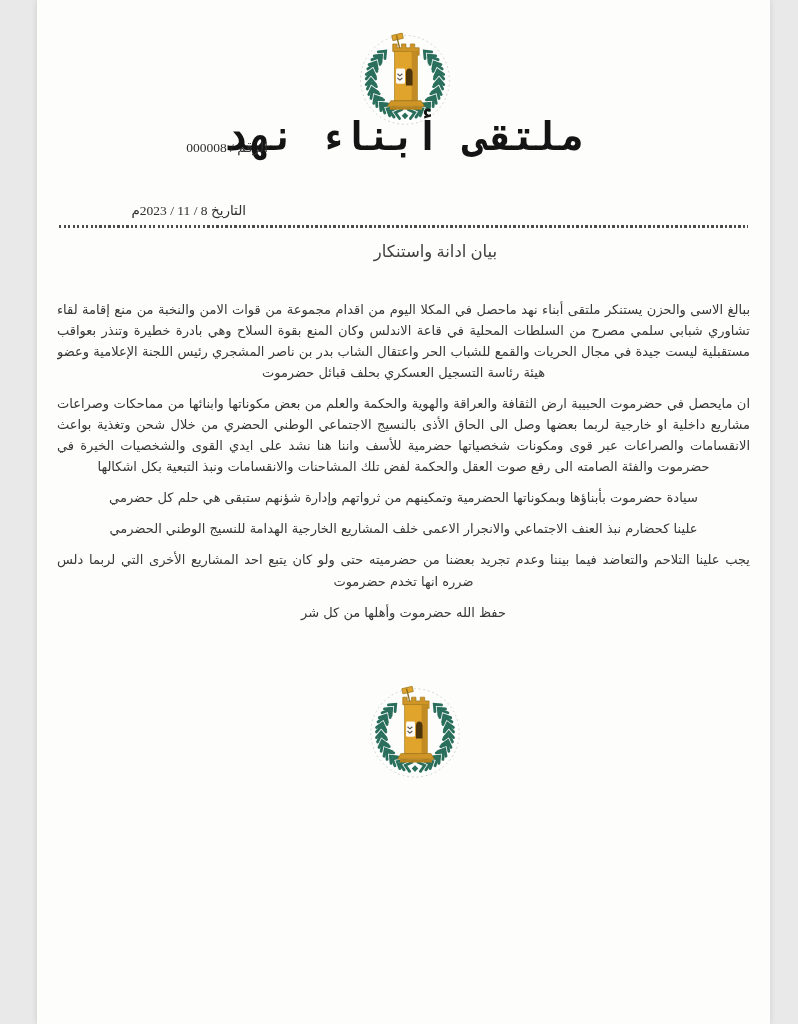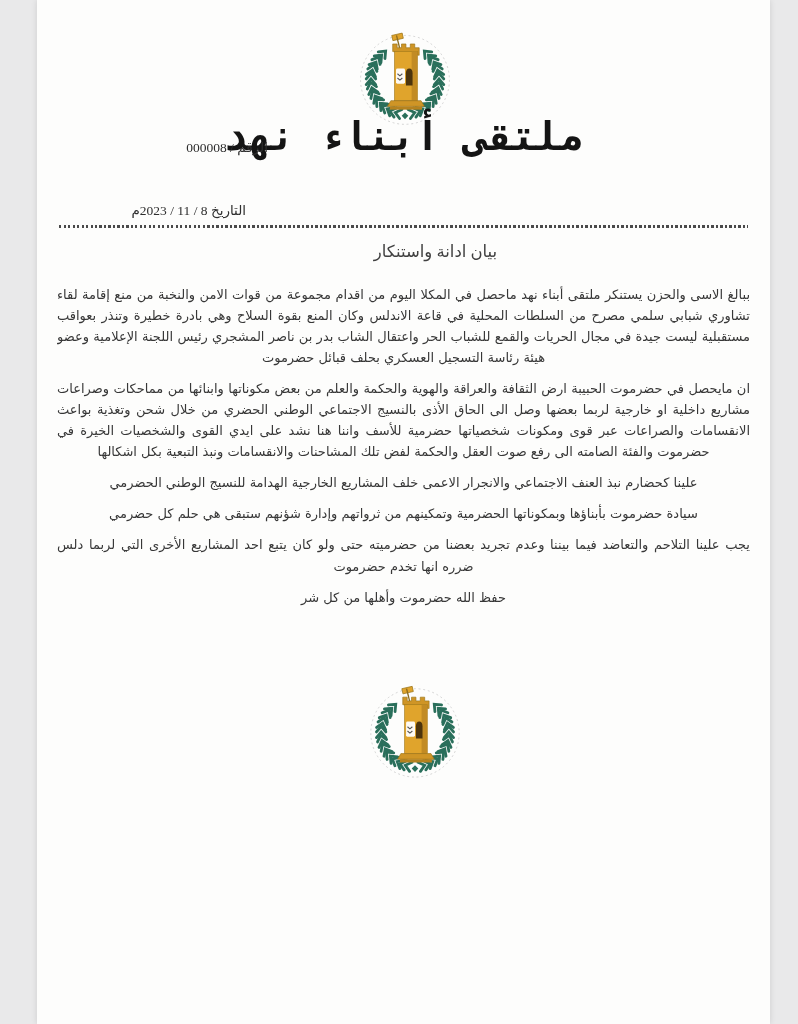--- a/index.html
+++ b/index.html
@@ -38,21 +38,21 @@
     background:repeating-linear-gradient(90deg,#4a4a4a 0 2px,transparent 2px 4.5px);
   }
   .doc-title{
     position:absolute;left:0;top:242px;width:100%;
     text-align:center;direction:rtl;
     font-size:16.5px;color:#404040;
     font-family:"Liberation Serif","DejaVu Sans",serif;
     padding-left:32px;
   }
   .body-text{
-    position:absolute;left:20px;top:284px;width:693px;max-height:392px;
+    position:absolute;left:20px;top:299px;width:693px;max-height:392px;
     overflow:hidden;direction:rtl;color:#373737;
   }
   .para{
     margin:0 0 10px;
     font-size:13px;line-height:1.62;
     text-align:justify;text-align-last:center;
     font-family:"DejaVu Sans",sans-serif;
   }
   svg{display:block;}
 </style>
@@ -118,22 +118,22 @@
 
     <div class="meta date" dir="rtl">التاريخ 8 / 11 / 2023م</div>
 
     <div class="separator"></div>
 
     <div class="doc-title" dir="rtl">بيان ادانة واستنكار</div>
 
     <div class="body-text">
       <p class="para">ببالغ الاسى والحزن يستنكر ملتقى أبناء نهد ماحصل في المكلا اليوم من اقدام مجموعة من قوات الامن والنخبة من منع إقامة لقاء تشاوري شبابي سلمي مصرح من السلطات المحلية في قاعة الاندلس وكان المنع بقوة السلاح وهي بادرة خطيرة وتنذر بعواقب مستقبلية ليست جيدة في مجال الحريات والقمع للشباب الحر واعتقال الشاب بدر بن ناصر المشجري رئيس اللجنة الإعلامية وعضو هيئة رئاسة التسجيل العسكري بحلف قبائل حضرموت</p>
       <p class="para">ان مايحصل في حضرموت الحبيبة ارض الثقافة والعراقة والهوية والحكمة والعلم من بعض مكوناتها وابنائها من مماحكات وصراعات مشاريع داخلية او خارجية لربما بعضها وصل الى الحاق الأذى بالنسيج الاجتماعي الوطني الحضري من خلال شحن وتغذية بواعث الانقسامات والصراعات عبر قوى ومكونات شخصياتها حضرمية للأسف واننا هنا نشد على ايدي القوى والشخصيات الخيرة في حضرموت والفئة الصامته الى رفع صوت العقل والحكمة لفض تلك المشاحنات والانقسامات ونبذ التبعية بكل اشكالها</p>
+      <p class="para">سيادة حضرموت بأبناؤها وبمكوناتها الحضرمية وتمكينهم من ثرواتهم وإدارة شؤنهم ستبقى هي حلم كل حضرمي</p>
       <p class="para">علينا كحضارم نبذ العنف الاجتماعي والانجرار الاعمى خلف المشاريع الخارجية الهدامة للنسيج الوطني الحضرمي</p>
-      <p class="para">سيادة حضرموت بأبناؤها وبمكوناتها الحضرمية وتمكينهم من ثرواتهم وإدارة شؤنهم ستبقى هي حلم كل حضرمي</p>
       <p class="para">يجب علينا التلاحم والتعاضد فيما بيننا وعدم تجريد بعضنا من حضرميته حتى ولو كان يتبع احد المشاريع الأخرى التي لربما دلس ضرره انها تخدم حضرموت</p>
       <p class="para">حفظ الله حضرموت وأهلها من كل شر</p>
 
     </div>
 
     <div class="emblem bottom">
       <svg viewBox="0 0 110 100" width="104" height="94">
           <use href="#emblem-sym"></use>
         </svg>
     </div>

